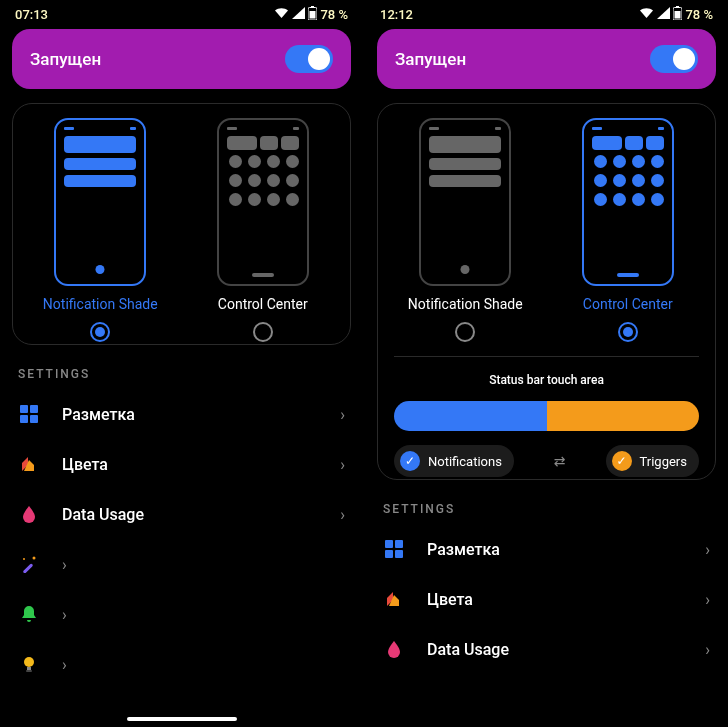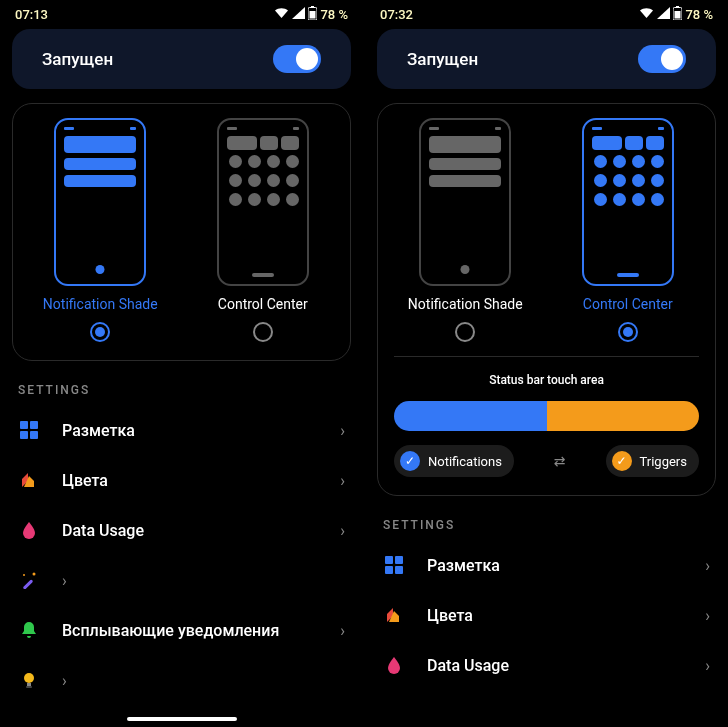--- a/index.html
+++ b/index.html
@@ -1,25 +1,25 @@
 <!DOCTYPE html>
 <html><head>
   <meta charset="utf-8">
   <style>
     * { margin: 0; padding: 0; box-sizing: border-box; }
     body { background: #000; font-family: -apple-system, BlinkMacSystemFont, 'Segoe UI', Roboto, sans-serif; color: #fff; display: flex; gap: 2px; }
     .screen { width: 363px; height: 727px; background: #000; display: flex; flex-direction: column; overflow: hidden; }
     .status-bar { display: flex; justify-content: space-between; align-items: center; padding: 6px 15px; font-size: 13px; font-weight: 500; color: #fef9c3; }
     .status-right { display: flex; align-items: center; gap: 3px; }
     .content { padding: 0 12px; flex: 1; overflow-y: auto; }
-    .card-toggle { background: #0f172a; border-radius: 18px; padding: 16px 30px; display: flex; justify-content: space-between; align-items: center; margin-bottom: 14px; gap: 47px; }
+    .card-toggle { background: #a21caf; border-radius: 18px; padding: 16px 18px; display: flex; justify-content: space-between; align-items: center; margin-bottom: 14px; gap: 47px; }
     .card-toggle-label { font-size: 17px; font-weight: 500; }
     .switch { width: 48px; height: 28px; background: #3478f6; border-radius: 14px; position: relative; cursor: pointer; }
     .switch::after { content: ''; position: absolute; right: 3px; top: 3px; width: 22px; height: 22px; background: #fff; border-radius: 50%; }
-    .mode-card { border: 1px solid #2a2a2a; border-radius: 20px; padding: 14px 10px 18px; margin-bottom: 16px; }
+    .mode-card { border: 1px solid #2a2a2a; border-radius: 20px; padding: 14px 10px 2px; margin-bottom: 16px; }
     .mode-row { display: flex; justify-content: space-around; gap: 8px; }
     .mode-option { display: flex; flex-direction: column; align-items: center; gap: 10px; flex: 1; cursor: pointer; }
     .phone-mock { width: 92px; height: 168px; border: 2px solid #444; border-radius: 14px; position: relative; padding: 5px; display: flex; flex-direction: column; }
     .phone-mock.active { border-color: #3478f6; }
     .mock-status { height: 4px; display: flex; justify-content: space-between; margin: 2px 3px 3px; }
     .mock-status span { width: 10px; height: 3px; background: #666; border-radius: 1px; }
     .mock-status span:last-child { width: 6px; }
     .phone-mock.active .mock-status span { background: #3478f6; }
     .mock-notif { display: flex; flex-direction: column; gap: 5px; padding: 0 3px; }
     .mock-big { height: 17px; background: #666; border-radius: 4px; margin-top: 2px; }
@@ -188,40 +188,39 @@
           </svg>
       </span>
       <span class="chevron">›</span>
     </div>
     <div class="list-item">
       <span class="item-icon">
         <svg width="16" height="18" viewBox="0 0 16 18">
             <path d="M8 1 A5 5 0 0 0 3 6 V10 L1 13 H15 L13 10 V6 A5 5 0 0 0 8 1 Z M6 15 A2 2 0 0 0 10 15 Z" fill="#2fc74c"></path>
           </svg>
       </span>
-      <span class="item-label">Всплывающие уведомления</span>
       <span class="chevron">›</span>
     </div>
     <div class="list-item">
       <span class="item-icon">
         <svg width="16" height="18" viewBox="0 0 16 18">
             <circle cx="8" cy="7" r="5" fill="#f4b91b"></circle>
             <rect x="6" y="12" width="4" height="3" fill="#888"></rect>
             <rect x="5" y="15" width="6" height="2" rx="1" fill="#444"></rect>
           </svg>
       </span>
       <span class="chevron">›</span>
     </div>
   </div>
   <div class="nav-pill"></div>
 </div>
 
 <div class="screen">
   <div class="status-bar">
-    <span>07:32</span>
+    <span>12:12</span>
     <span class="status-right">
       <span>
         <svg width="15" height="12" viewBox="0 0 15 12">
             <path d="M7.5 11L1 3.5C4.5 0.5 10.5 0.5 14 3.5L7.5 11Z" fill="#fff"></path>
           </svg>
       </span>
       <span>
         <svg width="13" height="12" viewBox="0 0 13 12">
             <path d="M0 12L13 12L13 0Z" fill="#fff"></path>
           </svg>

